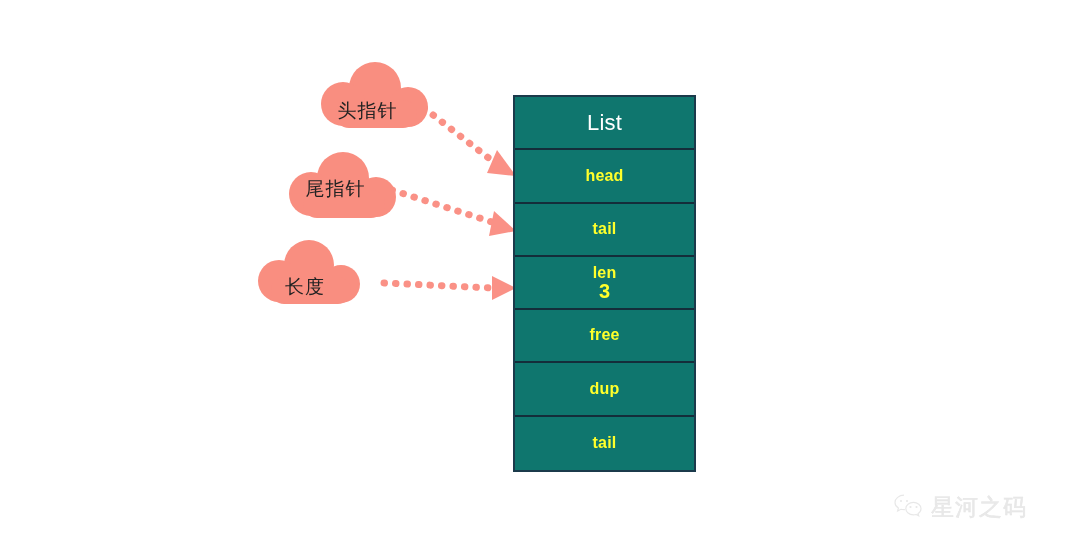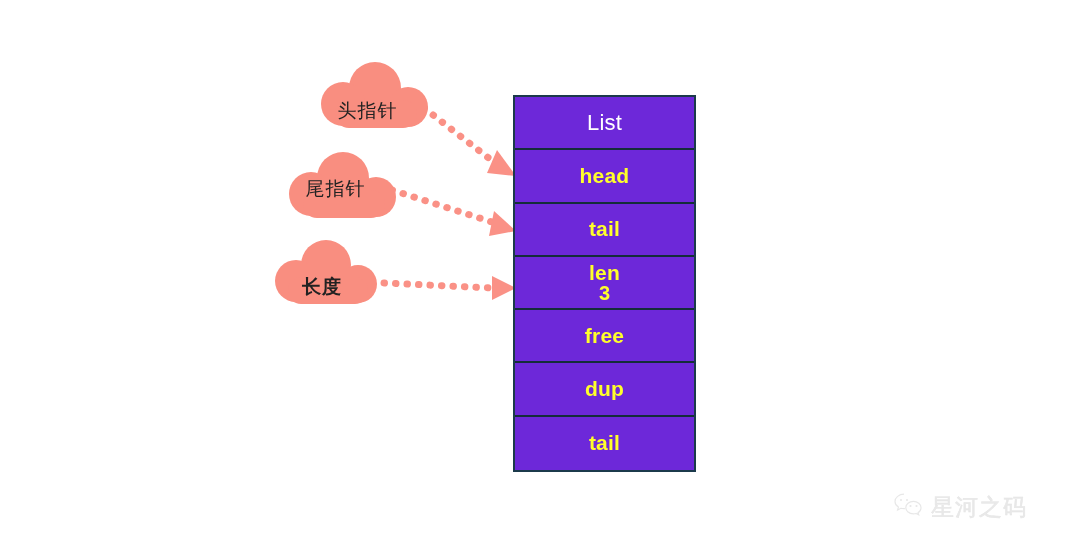--- a/index.html
+++ b/index.html
@@ -31,32 +31,32 @@
     width: 183px;
     border: 2px solid #1b3a4b;
     box-sizing: border-box;
     background: #0d9cf7;
     z-index: 5;
   }
   .struct-row {
     height: 53.3px;
     box-sizing: border-box;
     border-bottom: 2px solid #142d3a;
-    background: #6d28d9;
+    background: #0f766e;
     display: flex;
     align-items: center;
     justify-content: center;
     flex-direction: column;
     line-height: 1.05;
   }
   .struct-row:last-child {
     border-bottom: none;
   }
   .struct-row .cell-text {
-    font-size: 21px;
+    font-size: 16px;
     font-weight: 700;
     color: #ffff2b;
     letter-spacing: 0.2px;
   }
   .struct-row.header .cell-text {
     color: #ffffff;
     font-weight: 400;
     font-size: 22px;
   }
   .struct-row .cell-sub {
@@ -93,21 +93,21 @@
     z-index: 3;
     pointer-events: none;
   }
 
   
   .watermark {
     position: absolute;
     left: 893px;
     top: 492px;
     display: flex;
-    align-items: flex-start;
+    align-items: flex-end;
     gap: 8px;
     z-index: 6;
     opacity: 0.55;
   }
   .watermark-text {
     font-size: 23px;
     color: #d8d8d8;
     font-family: "DejaVu Serif", "Liberation Serif", serif;
     letter-spacing: 1px;
     -webkit-text-stroke: 0.5px #cfcfcf;
@@ -153,21 +153,21 @@
       <g fill="#f98e80">
         <circle cx="62" cy="26" r="26"></circle>
         <circle cx="30" cy="42" r="22"></circle>
         <circle cx="95" cy="45" r="20"></circle>
         <rect x="22" y="38" width="82" height="28" rx="14"></rect>
       </g>
     </svg>
     <div class="cloud-label" style="top:24px; left:-8px;">尾指针</div>
   </div>
 
-  <div class="cloud" style="left:268px; top:240px; width:120px; height:70px;font-weight:bold;">
+  <div class="cloud" style="left:251px; top:240px; width:120px; height:70px;">
     <svg width="120" height="70" viewBox="0 0 120 70" xmlns="http://www.w3.org/2000/svg">
       <g fill="#f98e80">
         <circle cx="58" cy="25" r="25"></circle>
         <circle cx="28" cy="41" r="21"></circle>
         <circle cx="90" cy="44" r="19"></circle>
         <rect x="20" y="37" width="80" height="27" rx="13"></rect>
       </g>
     </svg>
     <div class="cloud-label" style="top:34px; left:-6px;">长度</div>
   </div>

